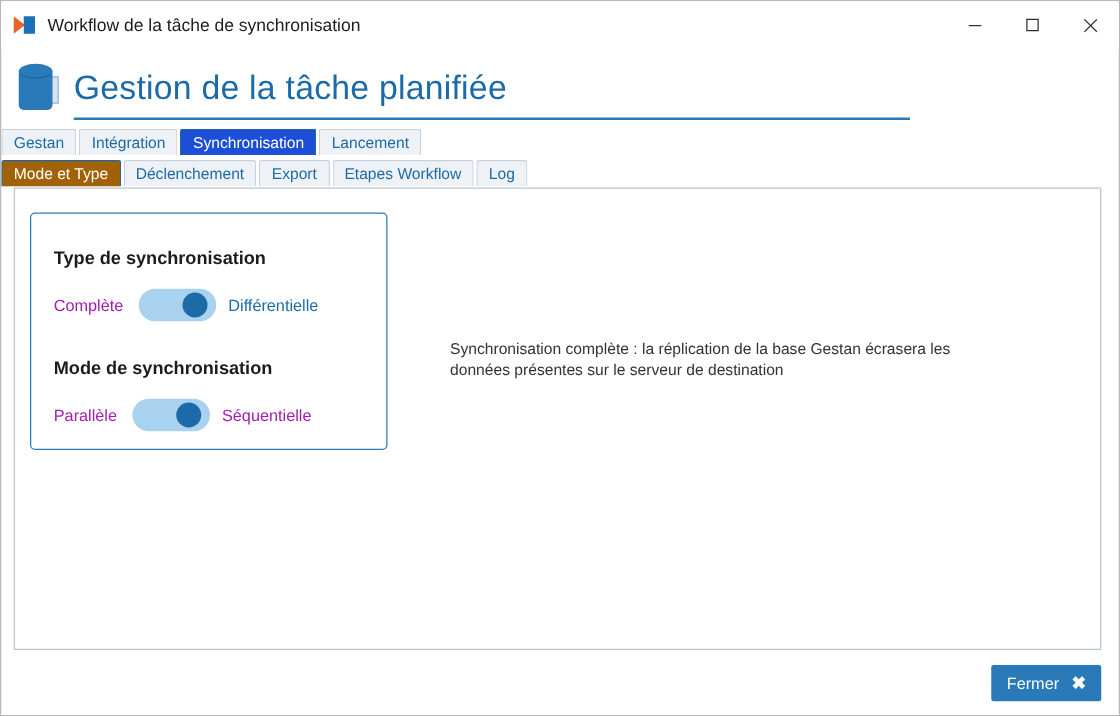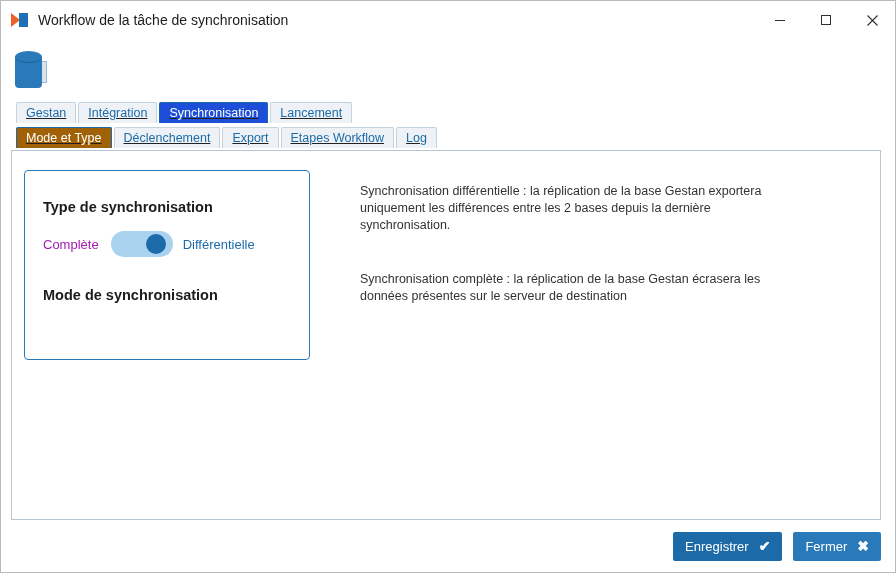--- a/index.html
+++ b/index.html
@@ -123,26 +123,25 @@
   .header-title {
     font-size: 27px;
     color: #1c6ba8;
     letter-spacing: 0.2px;
     white-space: nowrap;
   }
 
   
   .tabrow {
     display: flex;
-    align-items: flex-start;
-    padding-left: 15px;
+    align-items: center;
+    padding-left: 0;
     height: 22px;
     min-height: 22px;
     box-sizing: border-box;
-    text-decoration: underline;
   }
   .tabrow.second {
     height: 23px;
     min-height: 23px;
     margin-top: 3px;
   }
   .tab {
     height: 21px;
     line-height: 21px;
     padding: 0 9px;
@@ -295,20 +294,23 @@
       </svg>
     </div>
   </div>
 
   <div class="header">
     <div class="db-icon">
       <div class="sheet"></div>
       <div class="body"></div>
       <div class="top"></div>
     </div>
+    <div class="header-title-wrap">
+      <div class="header-title">Gestion de la tâche planifiée</div>
+    </div>
   </div>
 
   <div class="tabrow">
     <div class="tab">Gestan</div>
     <div class="tab">Intégration</div>
     <div class="tab active">Synchronisation</div>
     <div class="tab">Lancement</div>
   </div>
 
   <div class="tabrow second">
@@ -325,30 +327,32 @@
       <div class="group-title">Type de synchronisation</div>
       <div class="toggle-row">
         <div class="toggle-label off left">Complète</div>
         <div class="switch">
           <div class="knob"></div>
         </div>
         <div class="toggle-label on right">Différentielle</div>
       </div>
 
       <div class="group-title second">Mode de synchronisation</div>
-    </div>
-
-    <div class="desc first">Synchronisation différentielle : la réplication de la base Gestan exportera uniquement les différences entre les 2 bases depuis la dernière synchronisation.</div>
+      <div class="toggle-row">
+        <div class="toggle-label off left">Parallèle</div>
+        <div class="switch">
+          <div class="knob"></div>
+        </div>
+        <div class="toggle-label off right">Séquentielle</div>
+      </div>
+    </div>
+
     <div class="desc second">Synchronisation complète : la réplication de la base Gestan écrasera les données présentes sur le serveur de destination</div>
   </div>
 
   <div class="footer">
-    <div class="btn save">
-      <span class="lbl">Enregistrer</span>
-      <span class="check-glyph">✔</span>
-    </div>
     <div class="btn close-btn">
       <span class="lbl">Fermer</span>
       <span class="x-glyph">✖</span>
     </div>
   </div>
 
 </div>
 
 </body></html>

